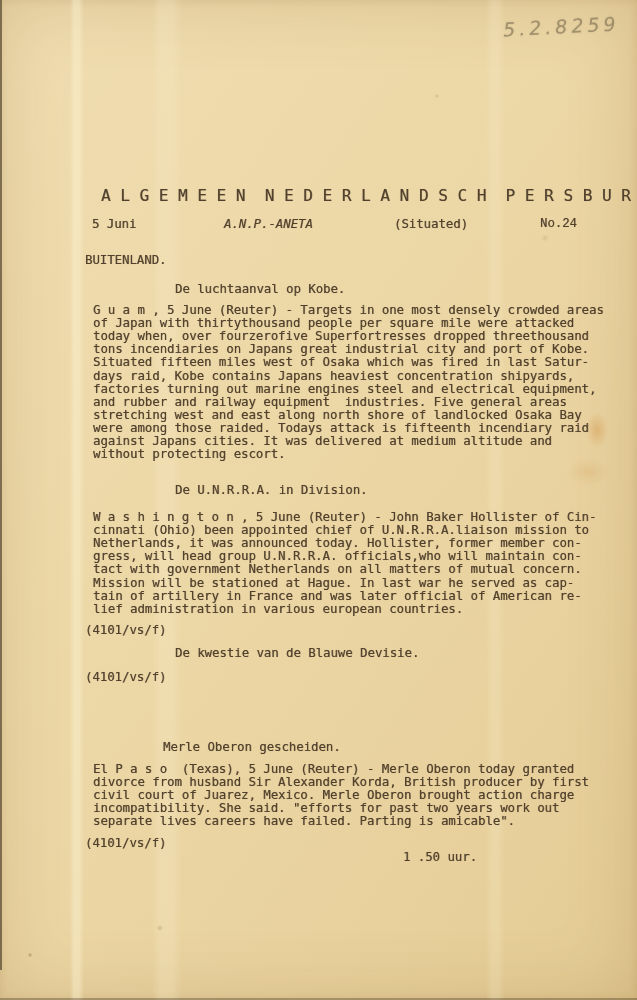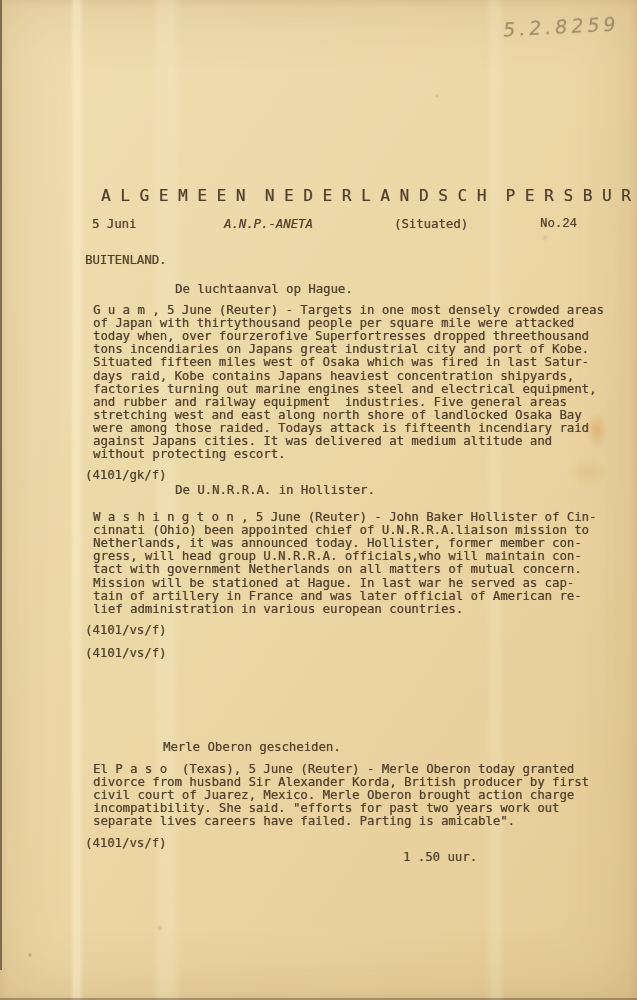--- a/index.html
+++ b/index.html
@@ -73,50 +73,50 @@
 
   <div class="masthead-title">A L G E M E E N  N E D E R L A N D S C H  P E R S B U R E A U .</div>
   <div class="meta meta-date">5 Juni</div>
   <div class="meta meta-agency">A.N.P.-ANETA</div>
   <div class="meta meta-copyright">(Situated)</div>
   <div class="meta meta-issue">No.24</div>
 
   <div class="section-label">BUITENLAND.</div>
 
   <div class="article a1">
-    <div class="heading">De luchtaanval op Hague.</div>
+    <div class="heading">De luchtaanval op Kobe.</div>
     <pre class="body">G u a m , 5 June (Reuter) - Targets in one most densely crowded areas
 of Japan with thirtythousand people per square mile were attacked
 today when, over fourzerofive Superfortresses dropped threethousand
 tons incendiaries on Japans great industrial city and port of Kobe.
 Situated fifteen miles west of Osaka which was fired in last Satur-
 days raid, Kobe contains Japans heaviest concentration shipyards,
 factories turning out marine engines steel and electrical equipment,
 and rubber and railway equipment  industries. Five general areas
 stretching west and east along north shore of landlocked Osaka Bay
 were among those raided. Todays attack is fifteenth incendiary raid
 against Japans cities. It was delivered at medium altitude and
 without protecting escort.</pre>
-    <div class="signoff">(4101/gk/f)</div>
   </div>
 
   <div class="article a2">
-    <div class="heading">De U.N.R.R.A. in Hollister.</div>
+    <div class="heading">De U.N.R.R.A. in Division.</div>
     <pre class="body">W a s h i n g t o n , 5 June (Reuter) - John Baker Hollister of Cin-
 cinnati (Ohio) been appointed chief of U.N.R.R.A.liaison mission to
 Netherlands, it was announced today. Hollister, former member con-
 gress, will head group U.N.R.R.A. officials,who will maintain con-
 tact with government Netherlands on all matters of mutual concern.
 Mission will be stationed at Hague. In last war he served as cap-
 tain of artillery in France and was later official of American re-
 lief administration in various european countries.</pre>
     <div class="signoff">(4101/vs/f)</div>
   </div>
 
   <div class="article a3">
+    <div class="heading">De kwestie van de Blauwe Devisie.</div>
     <div class="signoff">(4101/vs/f)</div>
   </div>
 
   <div class="article a4">
     <div class="heading">Merle Oberon gescheiden.</div>
     <pre class="body">El P a s o  (Texas), 5 June (Reuter) - Merle Oberon today granted
 divorce from husband Sir Alexander Korda, British producer by first
 civil court of Juarez, Mexico. Merle Oberon brought action charge
 incompatibility. She said. "efforts for past two years work out
 separate lives careers have failed. Parting is amicable".</pre>

